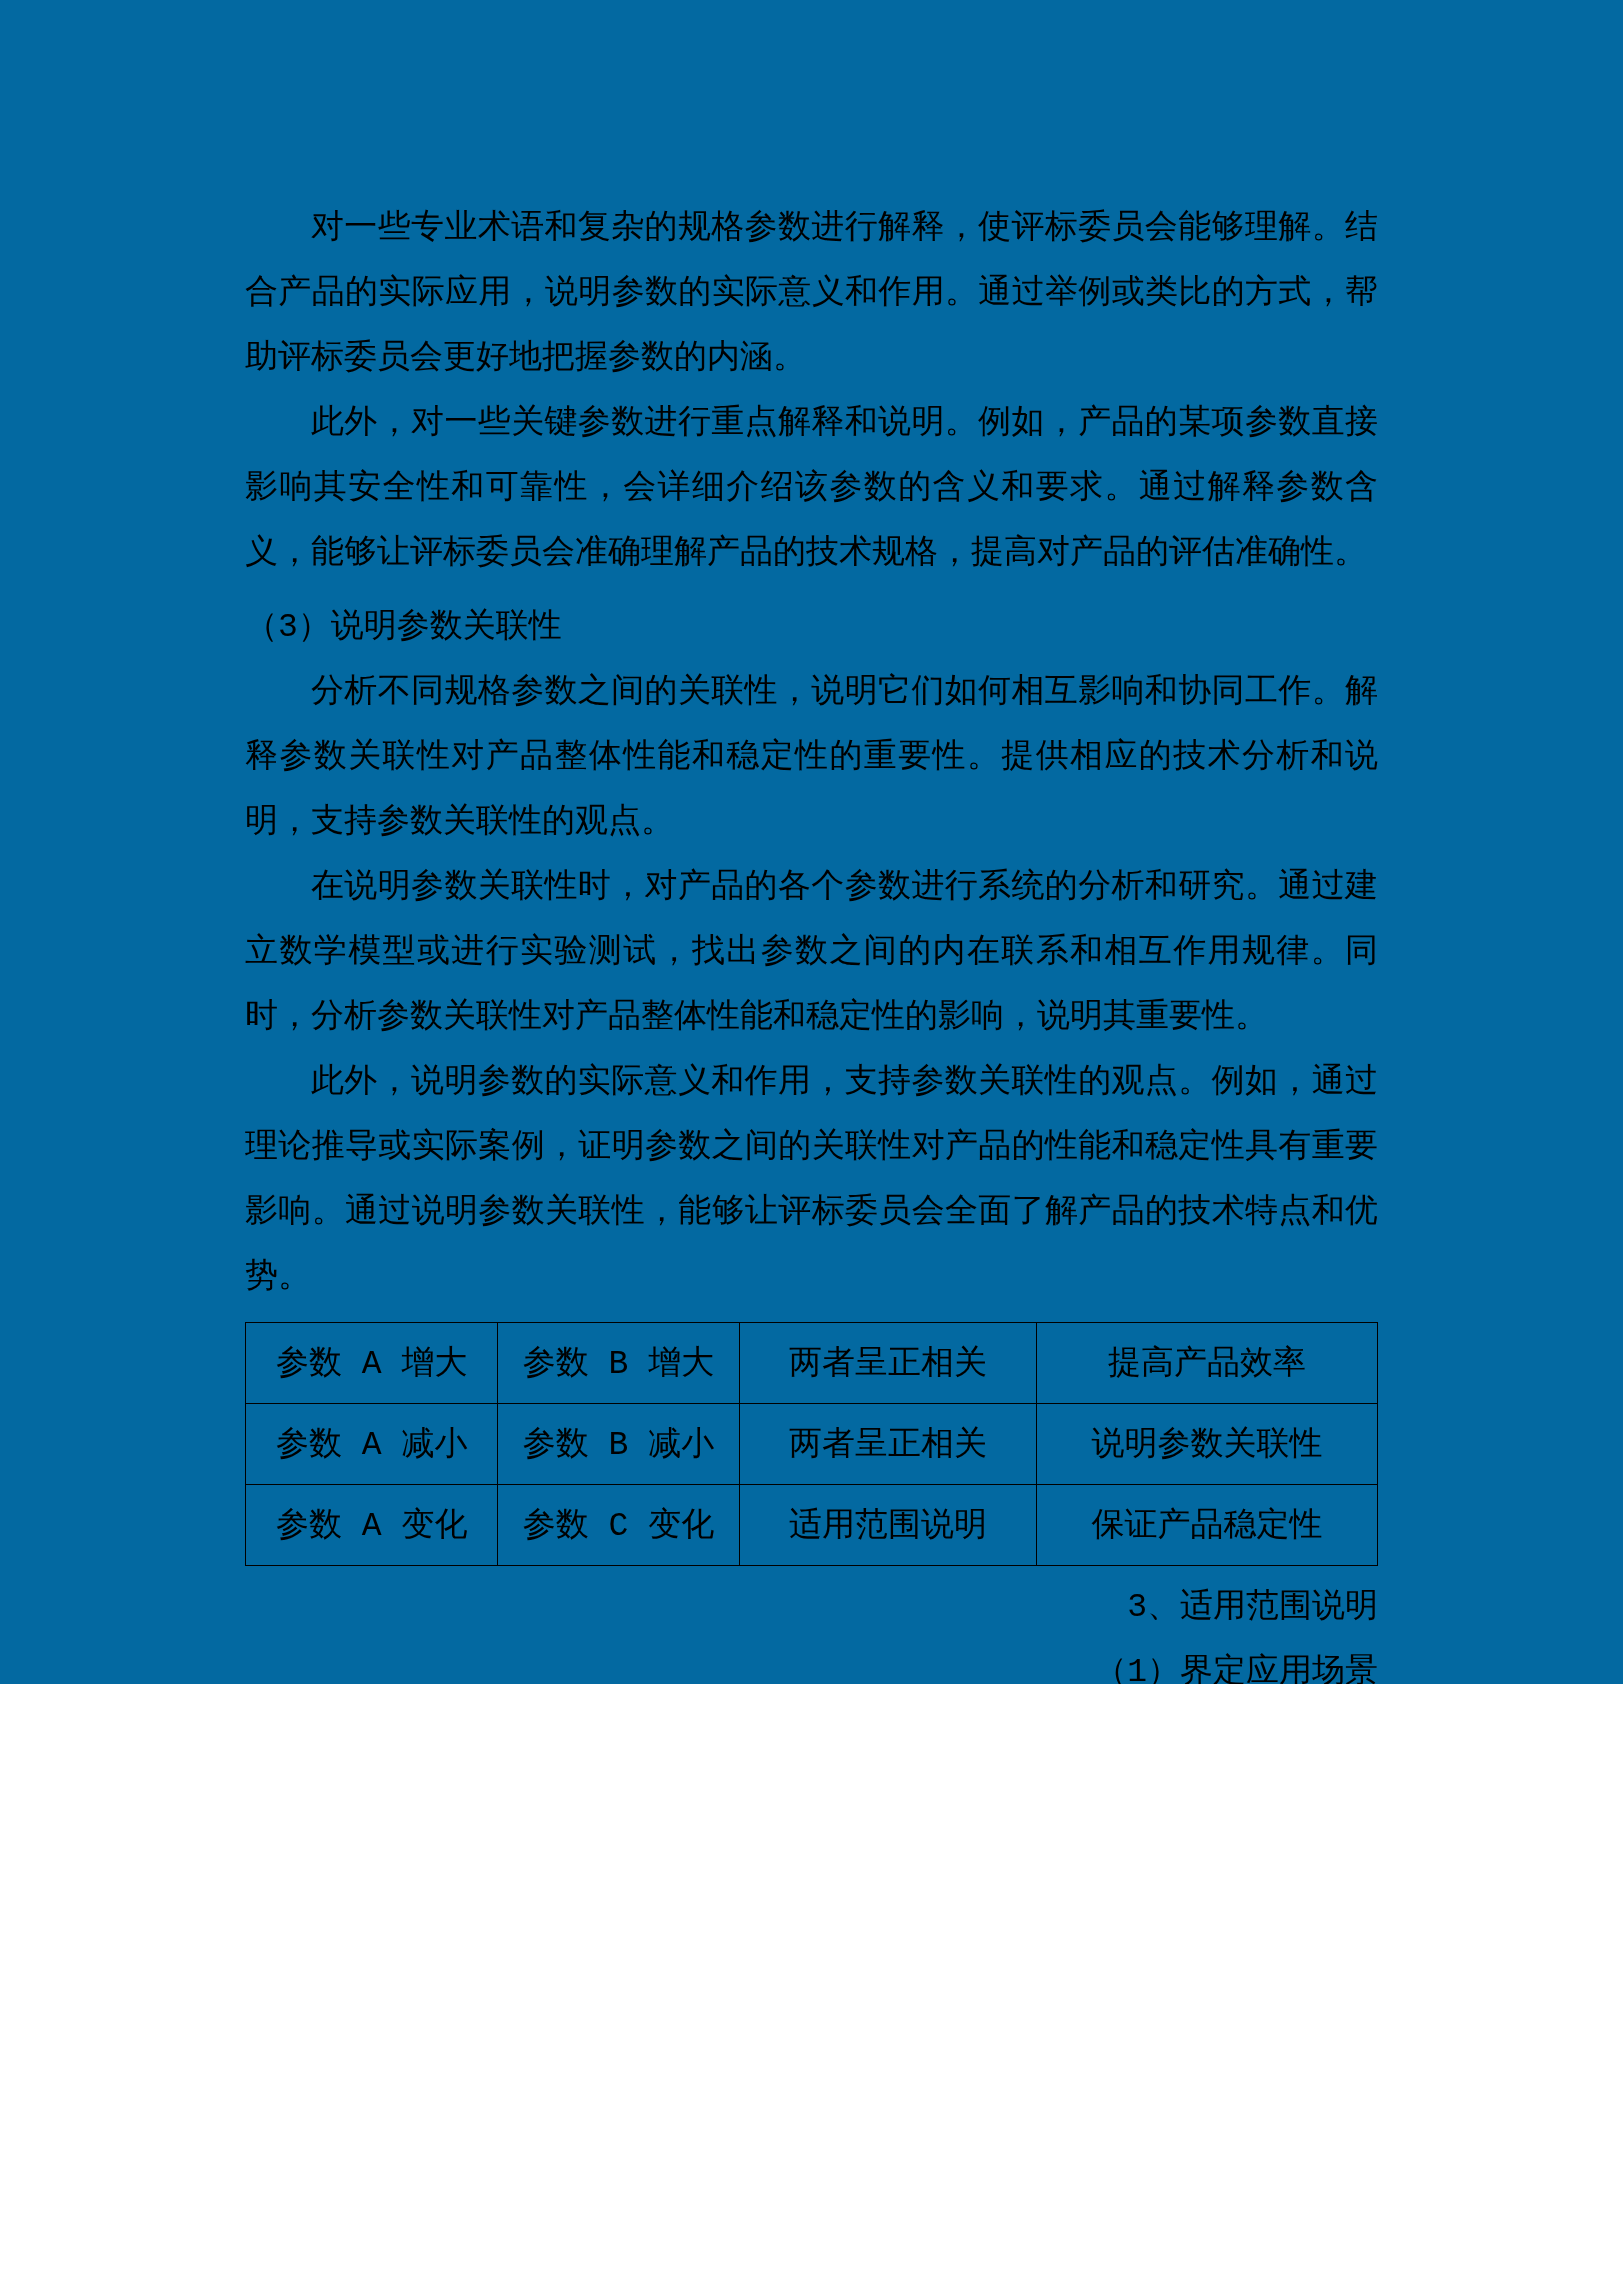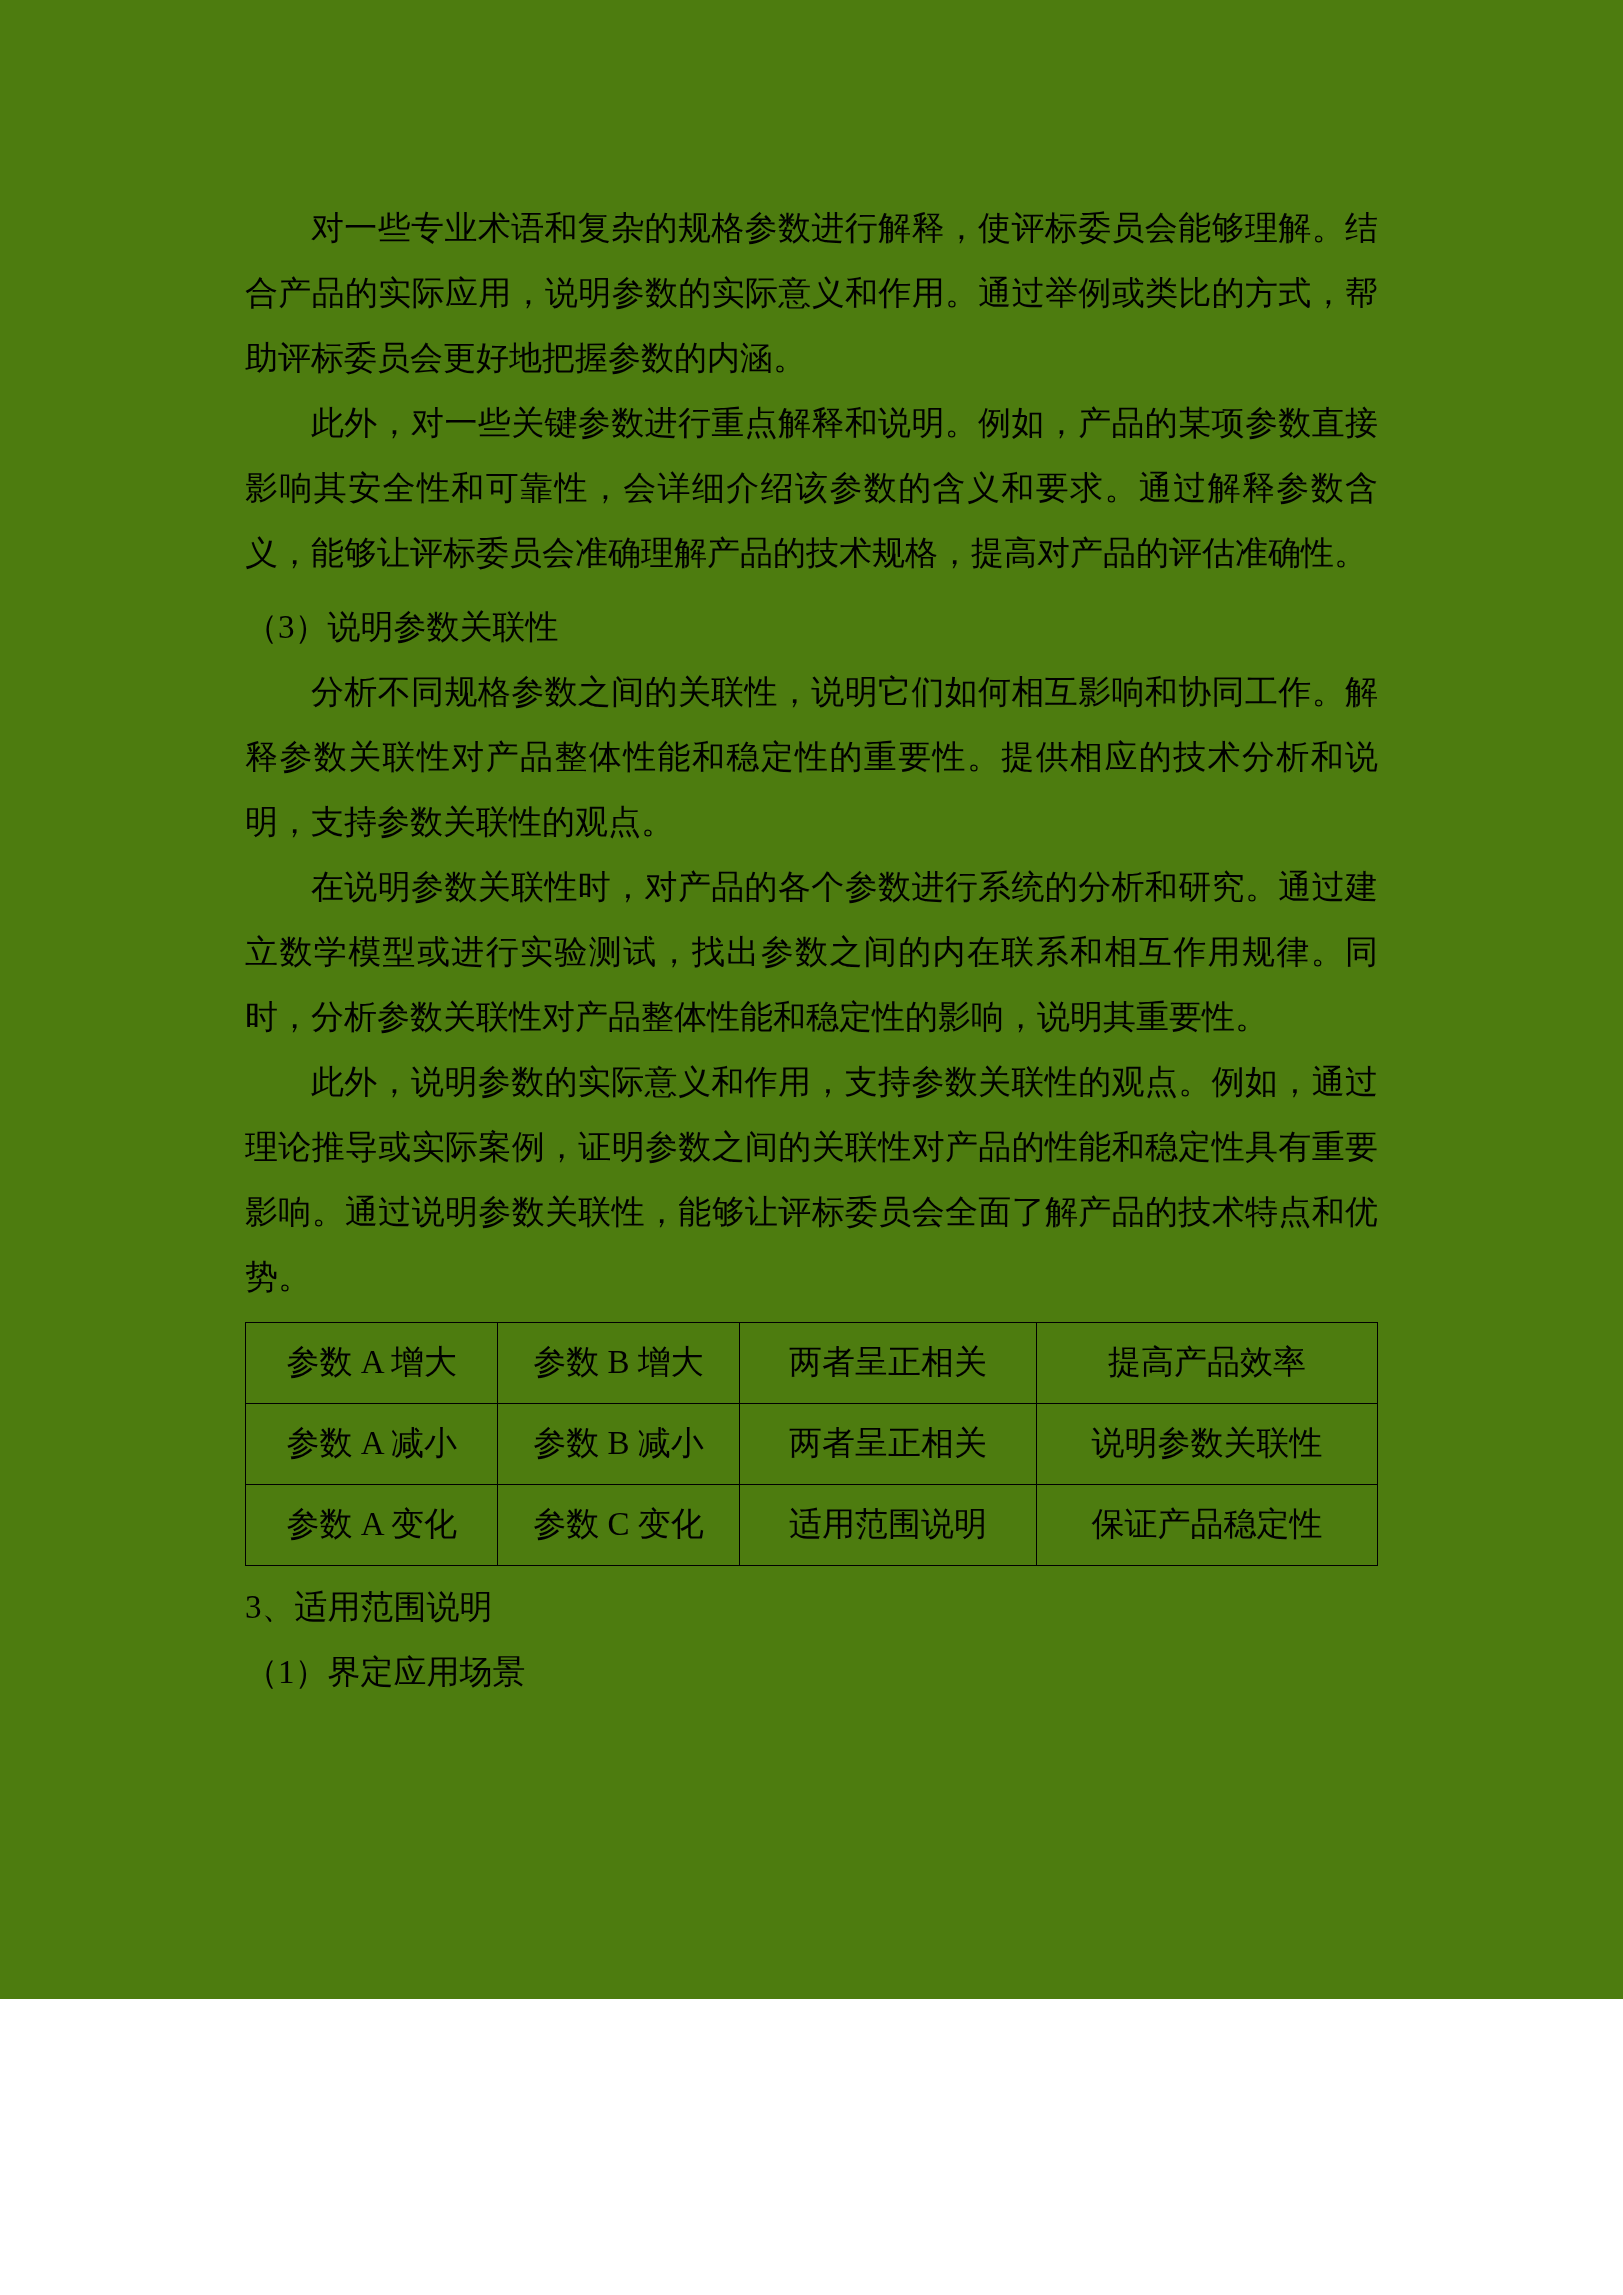--- a/index.html
+++ b/index.html
@@ -3,44 +3,44 @@
 <meta charset="utf-8">
 <style>
   html, body {
     margin: 0;
     padding: 0;
     background: #ffffff;
   }
   .page {
     position: relative;
     width: 1623px;
-    height: 1999px;
-    background: #4d7c0f;
+    height: 1684px;
+    background: #0369a1;
     box-sizing: border-box;
     padding: 196px 245px 0 245px;
-    font-family: Liberation Serif, serif;
+    font-family: Liberation Mono, monospace;
     color: #000000;
     overflow: hidden;
   }
   .doc p {
     margin: 0;
     font-size: 33px;
     line-height: 65px;
     text-align: justify;
   }
   .doc p.body {
     text-indent: 2em;
   }
   .doc p.heading {
     text-indent: 0;
     margin-top: 9.2px;
   }
   .doc p.plain {
     text-indent: 0;
-    text-align: left;
+    text-align: right;
   }
   table.rel-table {
     width: 100%;
     border-collapse: collapse;
     table-layout: fixed;
     margin-top: 11.8px;
     margin-bottom: 9.2px;
   }
   table.rel-table col.c1 { width: 22.3%; }
   table.rel-table col.c2 { width: 21.3%; }

